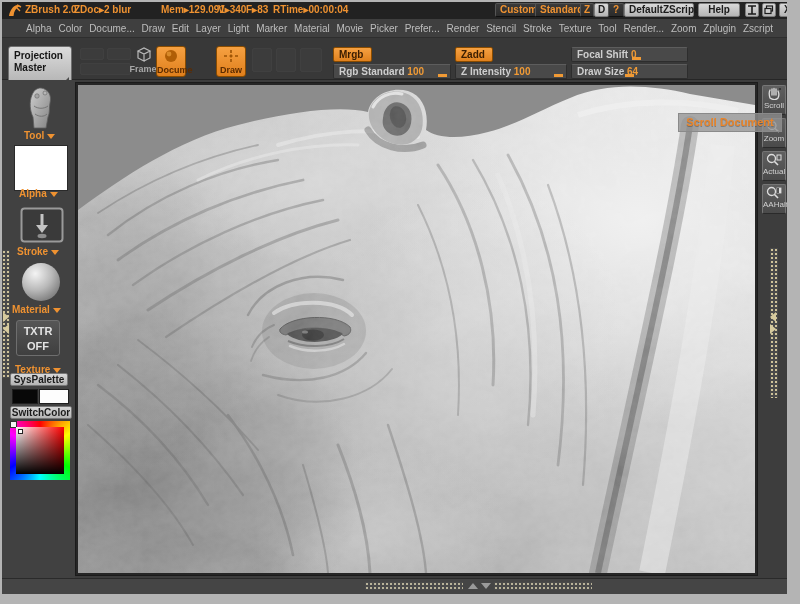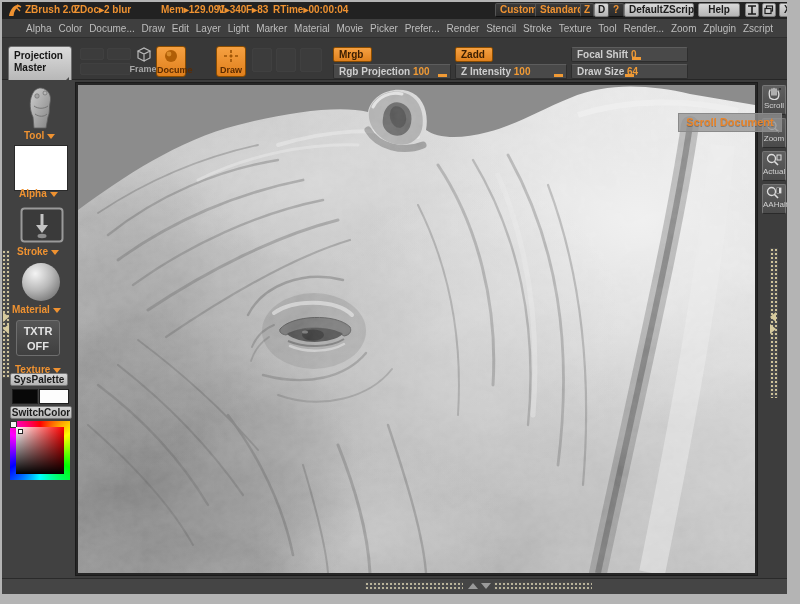--- a/index.html
+++ b/index.html
@@ -171,21 +171,21 @@
       <div class="obtn" style="left:453px;top:9px;width:38px">Zadd</div>
       <div class="gbtn" style="left:465px;top:9px;width:36px">Zsub</div>
       <div class="gbtn" style="left:531px;top:9px;width:34px">Zcut</div>
 
       <div class="zslider" style="left:569px;top:9px;width:117px">
         <span>Focal Shift</span>
         <span class="val">0</span>
         <span class="tick" style="left:60px"></span>
       </div>
       <div class="zslider" style="left:331px;top:26px;width:118px">
-        <span>Rgb Projection</span>
+        <span>Rgb Standard</span>
         <span class="val">100</span>
         <span class="tick" style="left:104px"></span>
       </div>
       <div class="zslider" style="left:453px;top:26px;width:112px">
         <span>Z Intensity</span>
         <span class="val">100</span>
         <span class="tick" style="left:98px"></span>
       </div>
       <div class="zslider" style="left:569px;top:26px;width:117px">
         <span>Draw Size</span>

